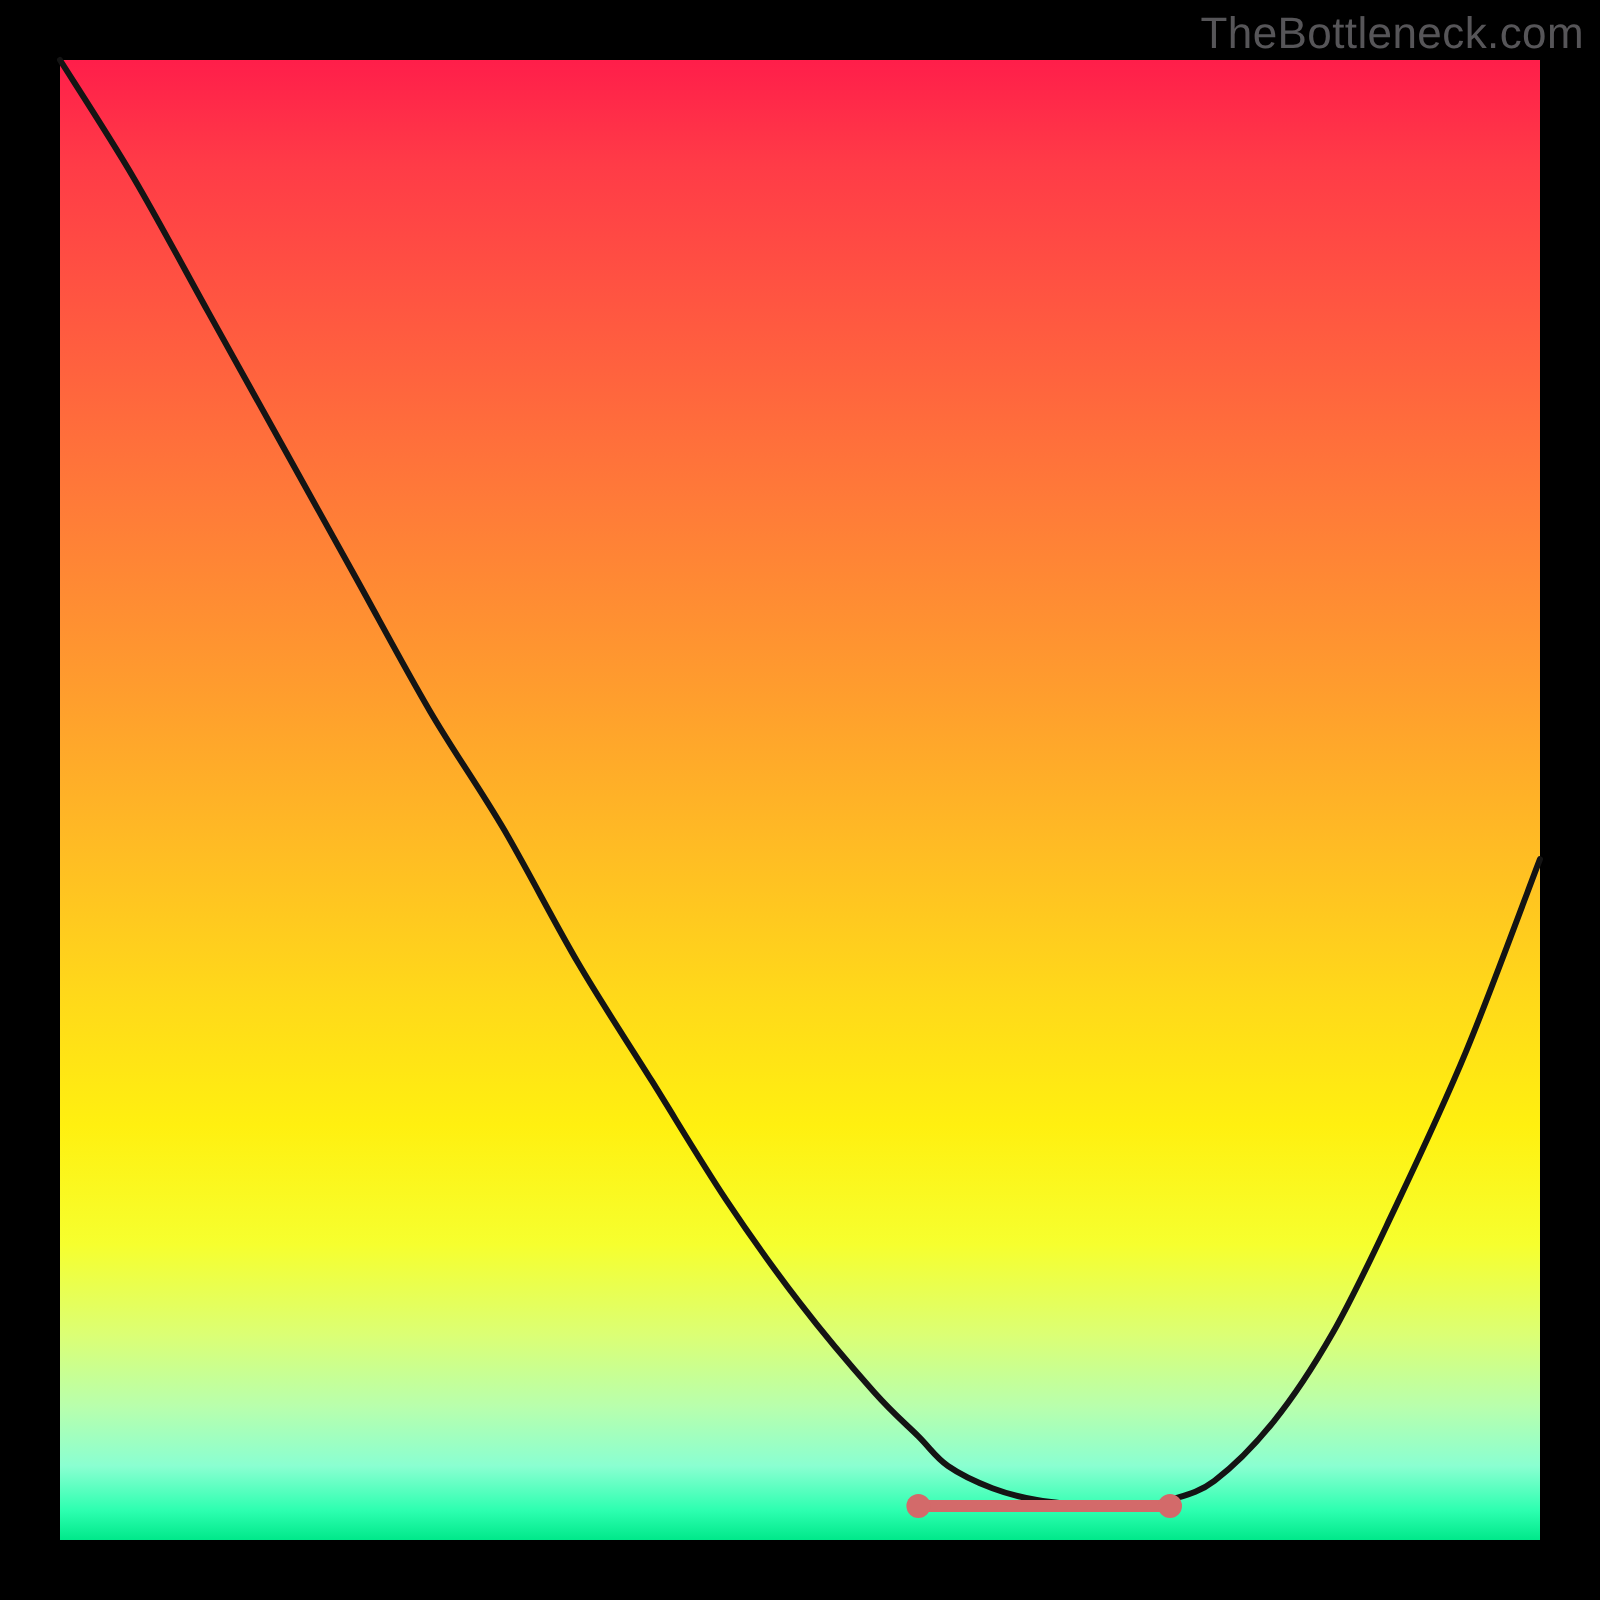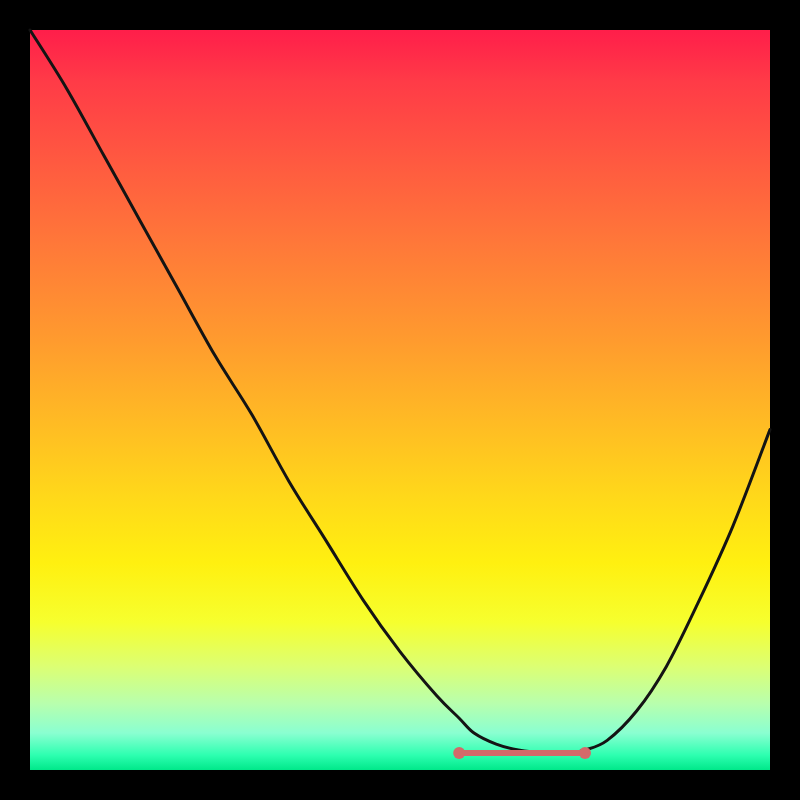--- a/index.html
+++ b/index.html
@@ -75,20 +75,21 @@
   }
   .dot {
     fill: #d36a6a;
   }
 </style>
 </head>
 <body>
 
 <div class="frame">
 
+  <div class="watermark">TheBottleneck.com</div>
 
   <div class="plot">
     <svg viewBox="0 0 740 740">
       <path class="curve" d="M 0.0 0.0 C 6.2 9.9, 24.7 38.2, 37.0 59.2 C 49.3 80.2, 61.7 103.6, 74.0 125.8 C 86.3 148.0, 98.7 170.2, 111.0 192.4 C 123.3 214.6, 135.7 236.8, 148.0 259.0 C 160.3 281.2, 172.7 304.6, 185.0 325.6 C 197.3 346.6, 209.7 363.8, 222.0 384.8 C 234.3 405.8, 246.7 430.4, 259.0 451.4 C 271.3 472.4, 283.7 490.9, 296.0 510.6 C 308.3 530.3, 320.7 551.3, 333.0 569.8 C 345.3 588.3, 357.7 605.6, 370.0 621.6 C 382.3 637.6, 397.1 654.9, 407.0 666.0 C 416.9 677.1, 423.0 682.0, 429.2 688.2 C 435.4 694.4, 437.8 698.7, 444.0 703.0 C 450.2 707.3, 458.8 711.3, 466.2 714.1 C 473.6 716.9, 479.8 718.5, 488.4 720.0 C 497.0 721.5, 509.4 722.5, 518.0 723.0 C 526.6 723.5, 534.0 723.5, 540.2 723.0 C 546.4 722.5, 548.8 722.1, 555.0 720.0 C 561.2 717.9, 568.6 716.9, 577.2 710.4 C 585.8 703.9, 596.9 693.1, 606.8 680.8 C 616.7 668.5, 626.5 653.7, 636.4 636.4 C 646.3 619.1, 654.9 600.6, 666.0 577.2 C 677.1 553.8, 690.7 525.4, 703.0 495.8 C 715.3 466.2, 733.8 415.6, 740.0 399.6"></path>
       <line class="flat" x1="429.2" y1="722.98" x2="555" y2="722.98"></line>
       <circle class="dot" r="6" cx="429.2" cy="722.98"></circle>
       <circle class="dot" r="6" cx="555" cy="722.98"></circle>
     </svg>
   </div>
 

